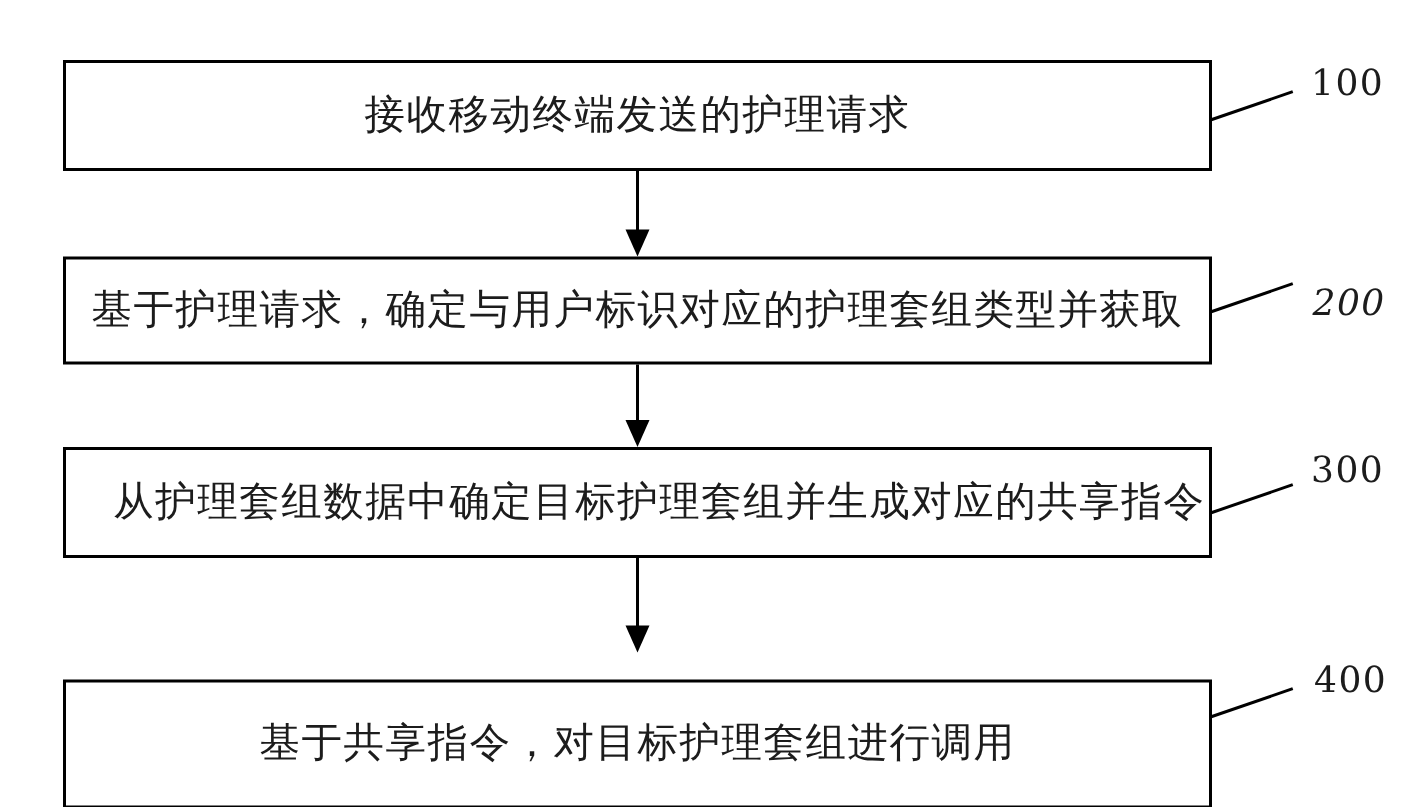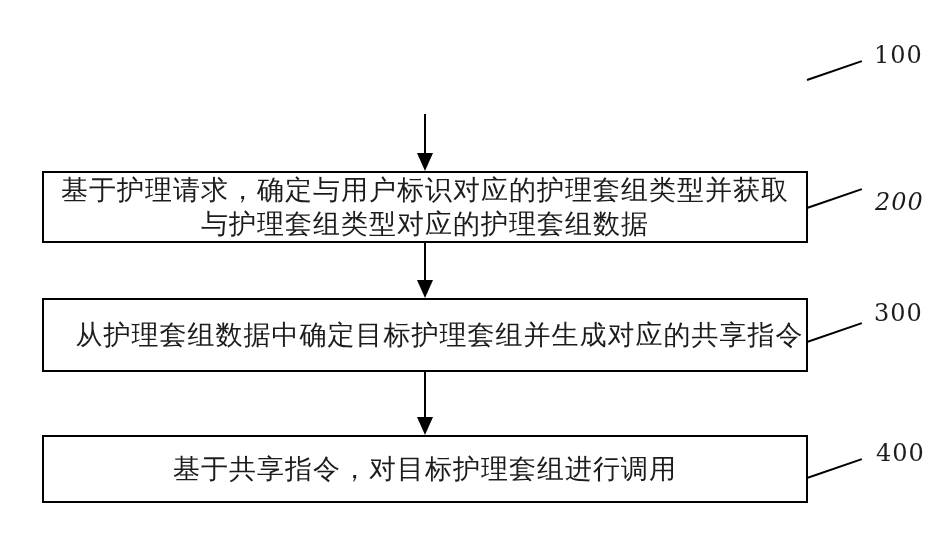--- a/index.html
+++ b/index.html
@@ -28,21 +28,21 @@
     justify-content: center;
     text-align: center;
     color: #1c1c1c;
     font-size: 27px;
     line-height: 34px;
     letter-spacing: 1px;
   }
   .box-100 { top: 40px;  height: 74px; }
   .box-200 { top: 171px; height: 72px; }
   .box-300 { top: 298px; height: 74px; padding-left: 29px; }
-  .box-400 { top: 435px; height: 68px; }
+  .box-400 { top: 453px; height: 86px; }
 
   .arrow-stem {
     position: absolute;
     left: 424px;
     width: 2px;
     background: #000000;
   }
   .stem-1 { top: 114px; height: 40px; }
   .stem-2 { top: 243px; height: 38px; }
   .stem-3 { top: 372px; height: 46px; }
@@ -85,24 +85,26 @@
   .ref-300 { left: 874px; top: 299px; text-align: center; }
   .ref-400 { left: 876px; top: 439px; text-align: right; }
 
   .box-line { display: block; }
 </style>
 </head>
 <body>
 
 <div class="figure">
 
+  <div class="flow-box box-100">
+    <span class="box-line">接收移动终端发送的护理请求</span>
+  </div>
 
   <div class="flow-box box-200">
     <span class="box-line">基于护理请求，确定与用户标识对应的护理套组类型并获取</span>
-    <span class="box-line">与护理套组类型对应的护理套组数据</span>
   </div>
 
   <div class="flow-box box-300">
     <span class="box-line">从护理套组数据中确定目标护理套组并生成对应的共享指令</span>
   </div>
 
   <div class="flow-box box-400">
     <span class="box-line">基于共享指令，对目标护理套组进行调用</span>
   </div>
 

